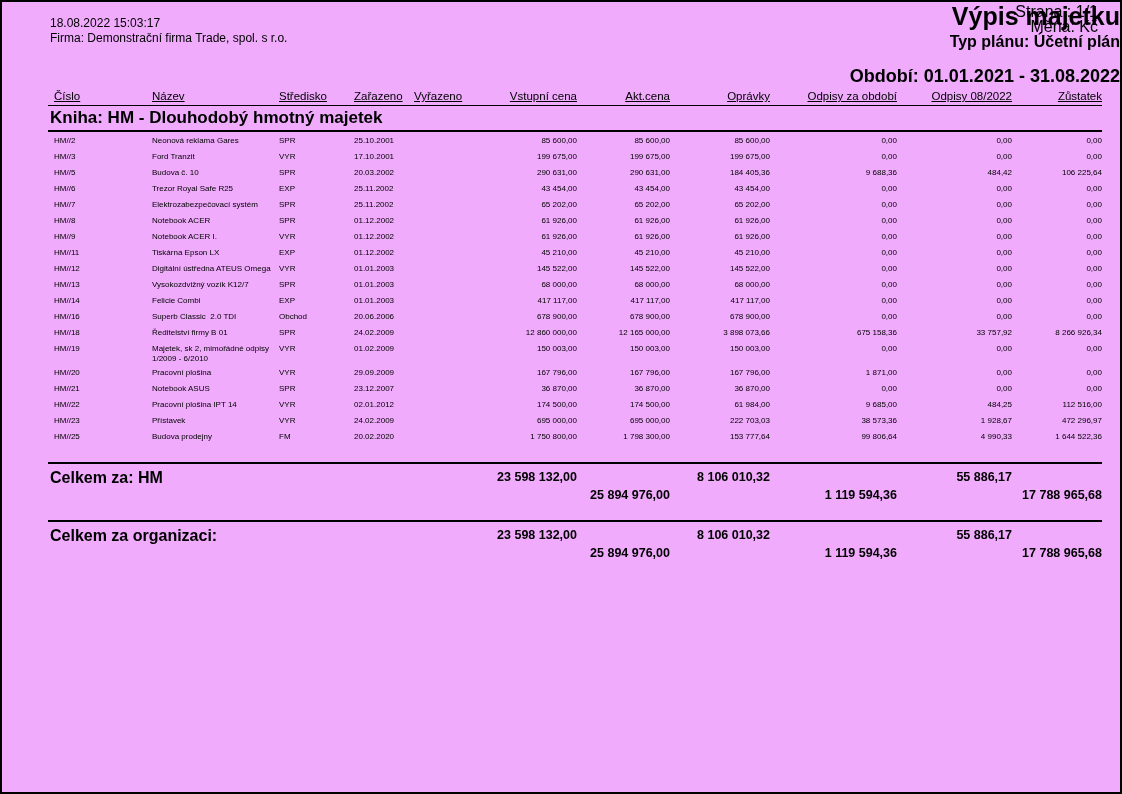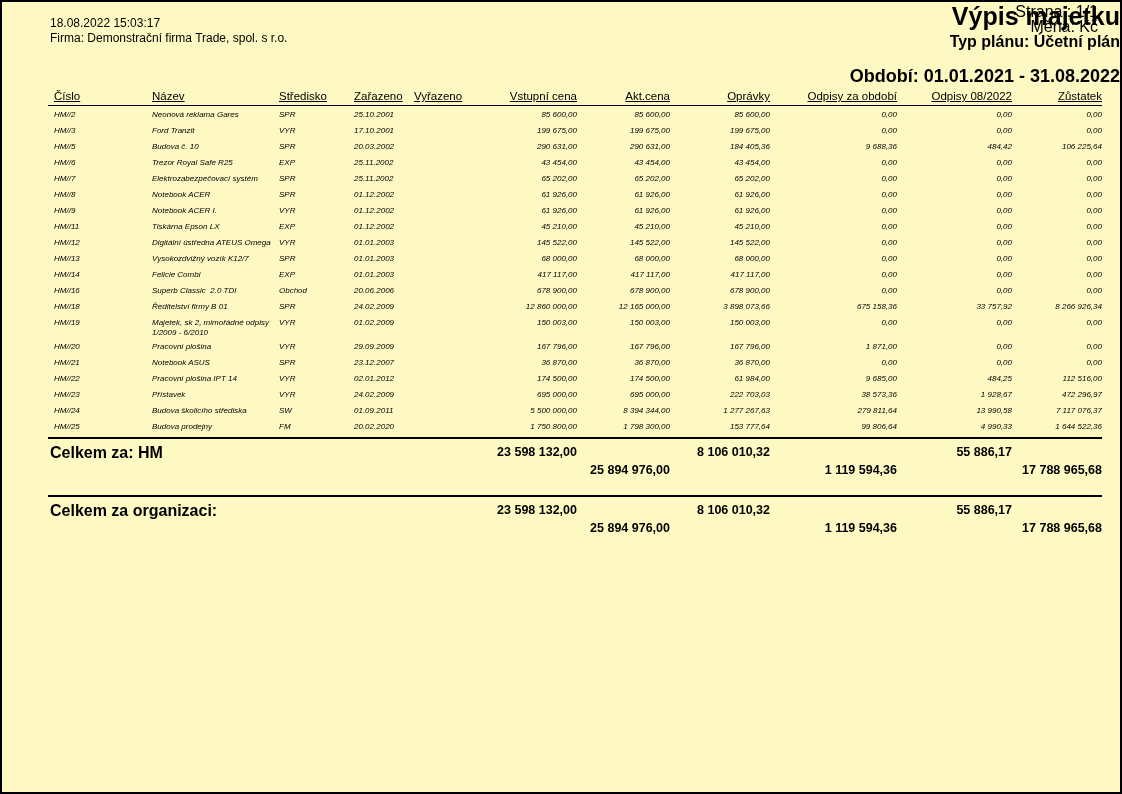--- a/index.html
+++ b/index.html
@@ -1,20 +1,20 @@
 <!DOCTYPE html>
 <html><head>
 <meta charset="utf-8">
 <style>
   * { margin:0; padding:0; box-sizing:border-box; }
   body { background:#fff; font-family:"Liberation Sans", sans-serif; color:#000; }
   .page {
     width:1122px; height:794px;
     border:2px solid #000;
-    background:#fef9c3;
+    background:#f0abfc;
     position:relative;
     overflow:hidden;
   }
   .meta-left { position:absolute; top:14px; left:48px; font-size:12px; line-height:15px; }
   .meta-right { position:absolute; top:2px; right:22px; font-size:16px; line-height:15px; text-align:right; }
   .header-center { text-align:right; }
   .title { font-size:25px; font-weight:bold; line-height:28px; }
   .plan { font-size:16px; font-weight:bold; margin-top:3px; }
   .period { font-size:18px; font-weight:bold; margin-top:15px; }
 
@@ -23,27 +23,27 @@
   .grid11 { display:grid; grid-template-columns:104px 127px 75px 55px 56px 112px 93px 100px 127px 115px 90px; }
 
   .col-headers { font-size:11.5px; border-bottom:1px solid #000; padding-bottom:3px;text-decoration:underline; }
   .hcell { overflow:hidden; white-space:nowrap; }
   .hcell.c0 { padding-left:6px; }
   .hcell.c4 { padding-left:5px; }
   .hcell.c5,.hcell.c6,.hcell.c7,.hcell.c8,.hcell.c9,.hcell.c10 { text-align:right; }
 
   .section-title { font-size:17px; font-weight:bold; border-bottom:2px solid #000; padding:2px 0 2px 2px; line-height:20px; }
 
-  .trow { min-height:16px; align-items:start;font-style:italic; }
+  .trow { min-height:16px; align-items:start; }
   .tcell { font-size:8px; line-height:10px; padding-top:4px; }
   .tcell.c0 { padding-left:6px; }
   .tcell.c1 { white-space:pre; }
   .tcell.c5,.tcell.c6,.tcell.c7,.tcell.c8,.tcell.c9,.tcell.c10 { text-align:right; }
 
-  .total-block { border-top:2px solid #000; margin-top:3px; padding-top:4px; }
+  .total-block { border-top:2px solid #000; margin-top:18px; padding-top:4px; }
   .total-block.spaced { margin-top:16px; }
   .tlabel { grid-column:1 / 6; grid-row:1 / 3; font-size:16px; font-weight:bold; padding-left:2px; line-height:19px; }
   .tval { font-size:12.5px; font-weight:bold; text-align:right; line-height:18px; }
 </style>
 </head>
 <body>
 
 <div class="page">
 
   <div class="meta-left">
@@ -69,20 +69,21 @@
         <div class="hcell c2">Středisko</div>
         <div class="hcell c3">Zařazeno</div>
         <div class="hcell c4">Vyřazeno</div>
         <div class="hcell c5">Vstupní cena</div>
         <div class="hcell c6">Akt.cena</div>
         <div class="hcell c7">Oprávky</div>
         <div class="hcell c8">Odpisy za období</div>
         <div class="hcell c9">Odpisy 08/2022</div>
         <div class="hcell c10">Zůstatek</div>
       </div>
+    <div class="section-title">Kniha: HM - Dlouhodobý hmotný majetek</div>
     <div id="rows">
         <div class="trow grid11">
           <div class="tcell c0">HM//2</div>
           <div class="tcell c1">Neonová reklama Gares</div>
           <div class="tcell c2">SPR</div>
           <div class="tcell c3">25.10.2001</div>
           <div class="tcell c4"></div>
           <div class="tcell c5">85 600,00</div>
           <div class="tcell c6">85 600,00</div>
           <div class="tcell c7">85 600,00</div>
@@ -304,33 +305,20 @@
           <div class="tcell c1">Přístavek</div>
           <div class="tcell c2">VYR</div>
           <div class="tcell c3">24.02.2009</div>
           <div class="tcell c4"></div>
           <div class="tcell c5">695 000,00</div>
           <div class="tcell c6">695 000,00</div>
           <div class="tcell c7">222 703,03</div>
           <div class="tcell c8">38 573,36</div>
           <div class="tcell c9">1 928,67</div>
           <div class="tcell c10">472 296,97</div>
-        </div>
-        <div class="trow grid11">
-          <div class="tcell c0">HM//24</div>
-          <div class="tcell c1">Budova školicího střediska</div>
-          <div class="tcell c2">SW</div>
-          <div class="tcell c3">01.09.2011</div>
-          <div class="tcell c4"></div>
-          <div class="tcell c5">5 500 000,00</div>
-          <div class="tcell c6">8 394 344,00</div>
-          <div class="tcell c7">1 277 267,63</div>
-          <div class="tcell c8">279 811,64</div>
-          <div class="tcell c9">13 990,58</div>
-          <div class="tcell c10">7 117 076,37</div>
         </div>
         <div class="trow grid11">
           <div class="tcell c0">HM//25</div>
           <div class="tcell c1">Budova prodejny</div>
           <div class="tcell c2">FM</div>
           <div class="tcell c3">20.02.2020</div>
           <div class="tcell c4"></div>
           <div class="tcell c5">1 750 800,00</div>
           <div class="tcell c6">1 798 300,00</div>
           <div class="tcell c7">153 777,64</div>

